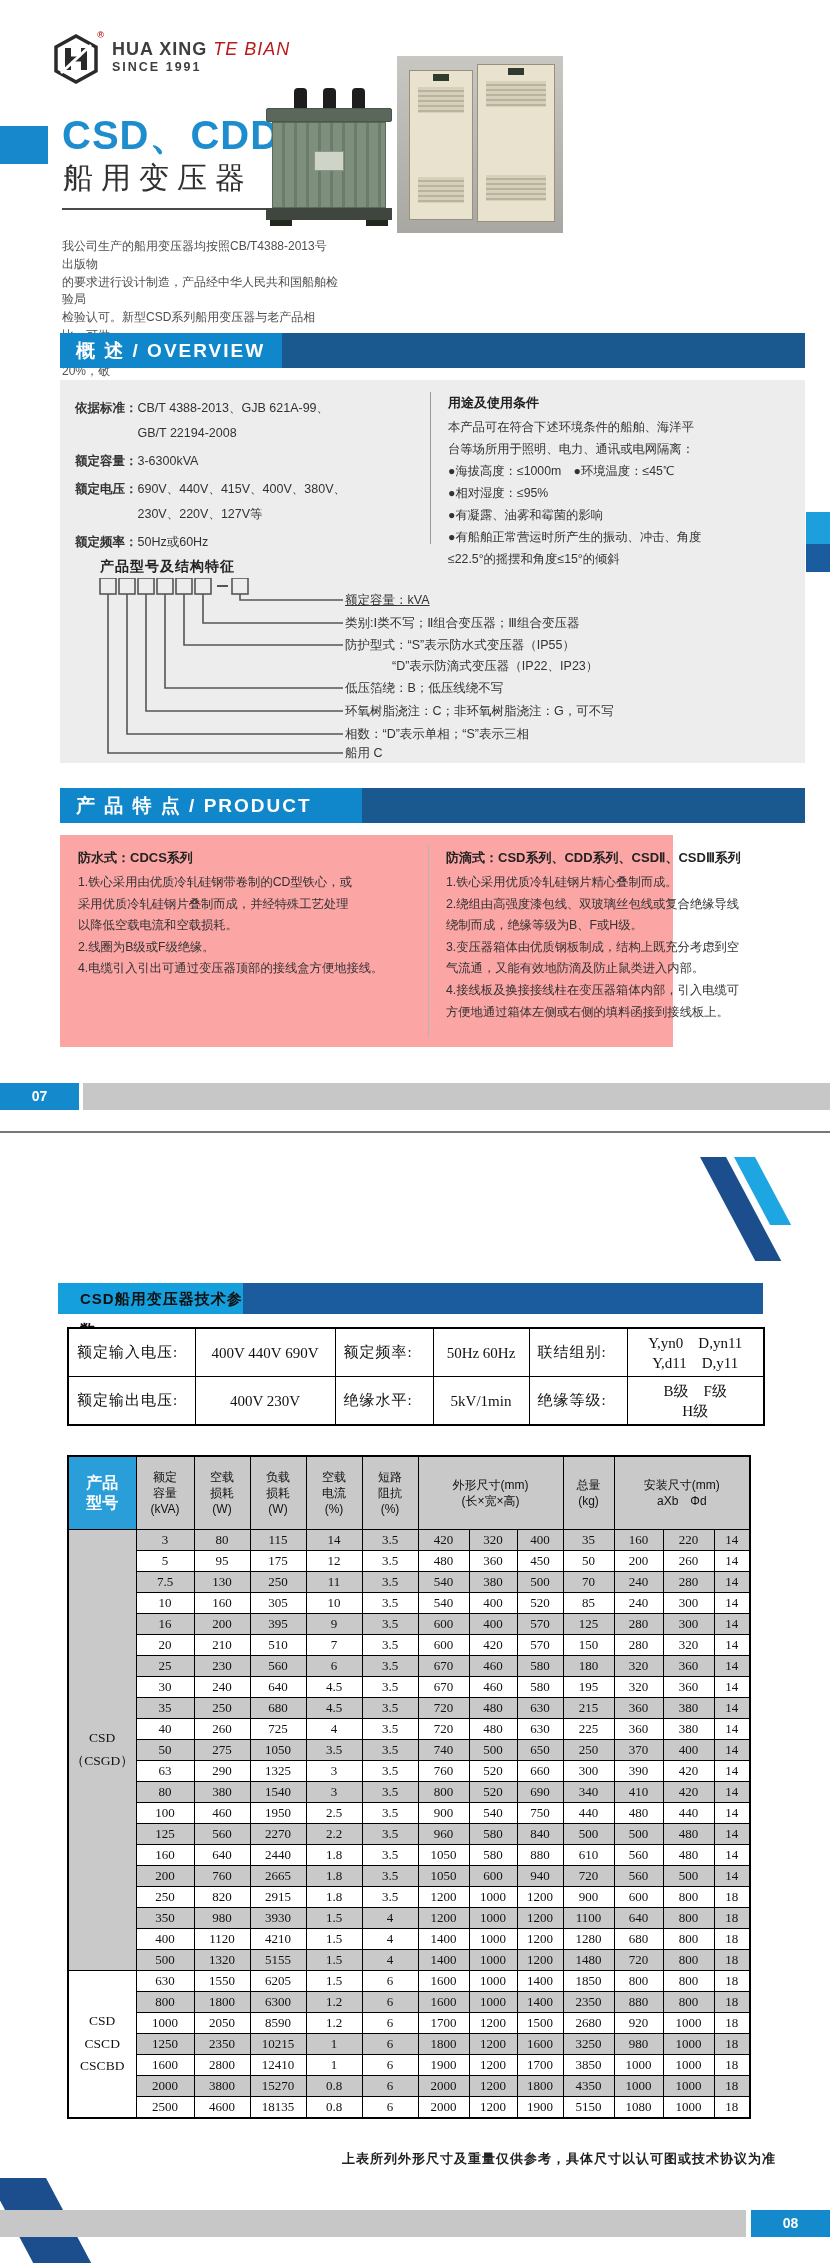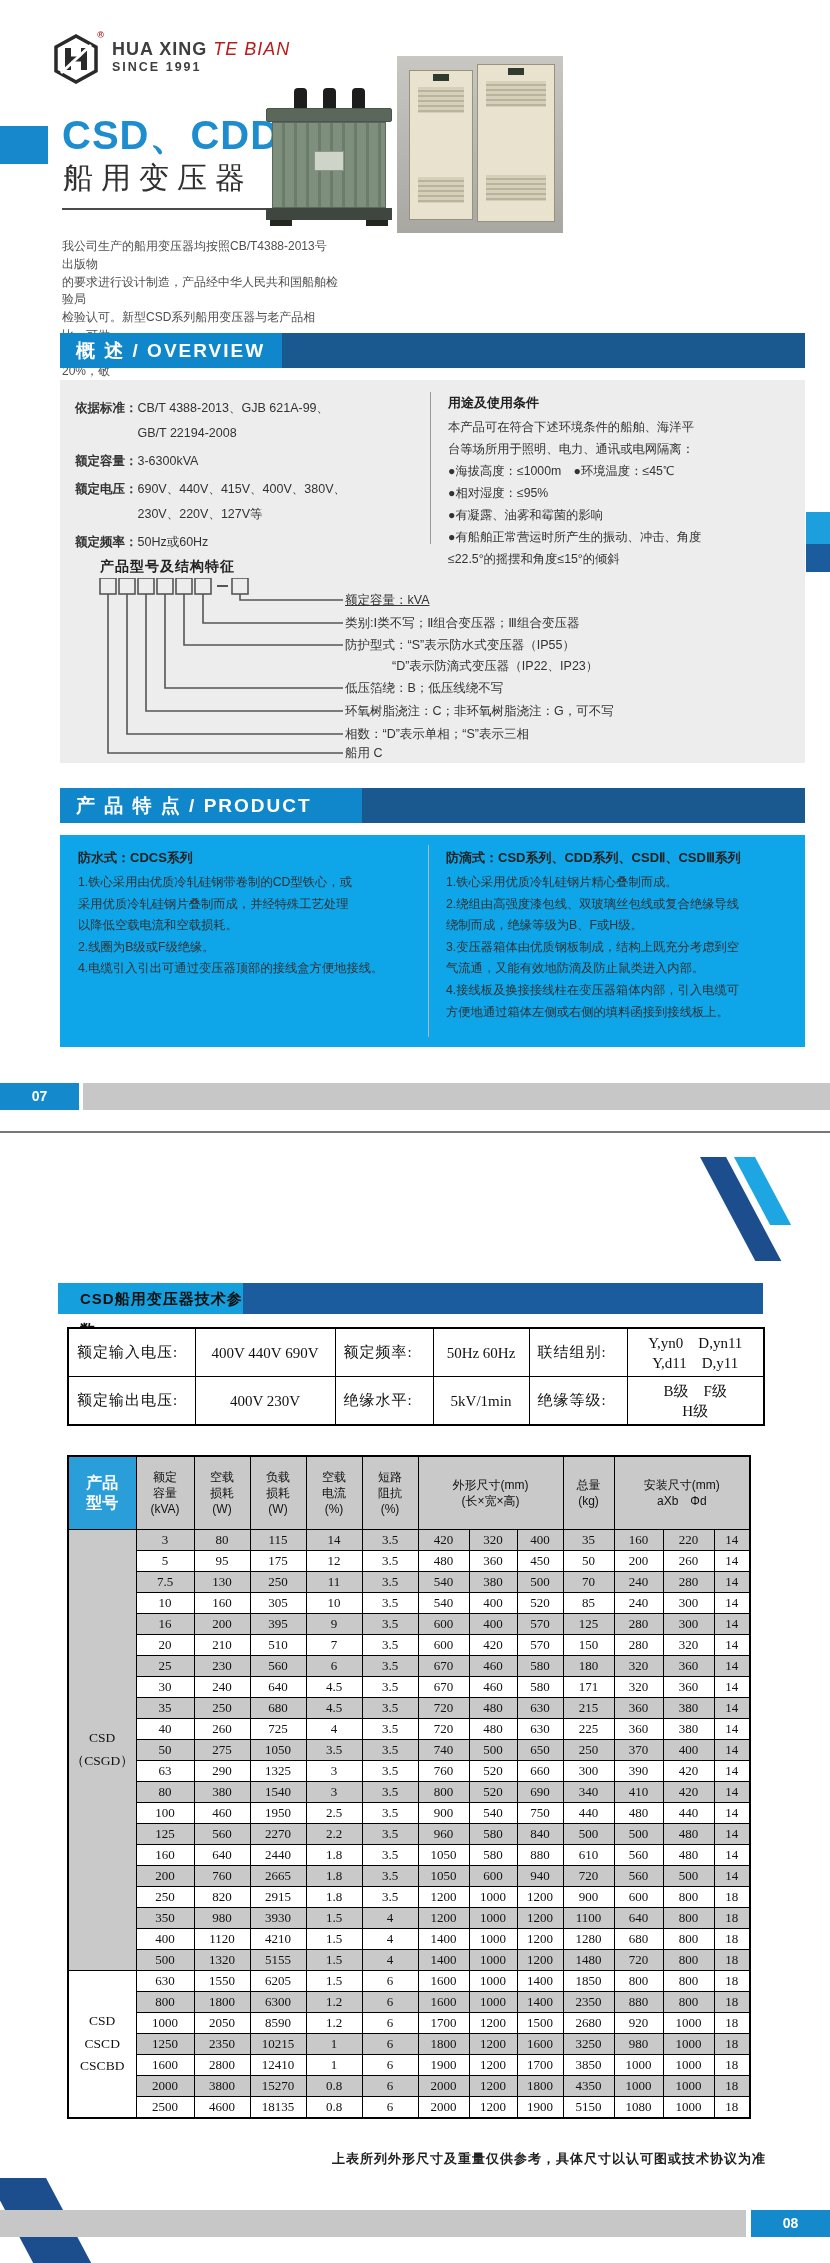--- a/index.html
+++ b/index.html
@@ -61,21 +61,21 @@
   .usage{position:absolute;left:388px;top:12px;width:345px;font-size:12.3px;color:#333;line-height:22px;}
   .usage-title{font-weight:700;font-size:13px;color:#222;margin-bottom:2px;}
   .usage-intro,.usage-bullet{white-space:pre-line;}
 
   
   .mc-title{position:absolute;left:40px;top:178px;font-weight:700;font-size:14px;color:#222;letter-spacing:1px;}
   .mc-svg{position:absolute;left:0;top:198px;}
   .mc-label{position:absolute;left:285px;font-size:12.5px;color:#333;line-height:16px;white-space:nowrap;}
 
   
-  .panel2{left:60px;top:835px;width:745px;height:212px;background:#0ea5e9;}
+  .panel2{left:60px;top:835px;width:613px;height:212px;background:#fca5a5;}
   .f-left{position:absolute;left:18px;top:14px;width:348px;}
   .f-right{position:absolute;left:386px;top:14px;width:352px;}
   .f-title{font-weight:700;font-size:13px;color:#222;margin-bottom:5px;}
   .f-item{font-size:12.3px;color:#333;line-height:21.6px;white-space:pre-line;}
   .v-divider2{position:absolute;left:368px;top:10px;width:1px;height:192px;background:#b5b5b5;}
 
   
   .pageno{width:79px;height:27px;background:#1489cc;color:#fff;text-align:center;line-height:27px;font-size:14px;font-weight:700;}
   .pageno-left{left:0;top:1083px;}
   .footer-bar1{left:83px;top:1083px;width:747px;height:27px;background:#c7c7c7;}
@@ -100,21 +100,21 @@
 
   
   .main-table{position:absolute;left:67px;top:1455px;width:682px;border-collapse:collapse;table-layout:fixed;border:2px solid #000;padding-left:41px;}
   .main-table th{border:1px solid #000;background:#c9c9c9;font-family:"Liberation Sans",sans-serif;font-weight:400;font-size:12px;color:#111;white-space:pre-line;line-height:16px;height:72px;padding:0;}
   .main-table th.th-model{background:#2a9ed8;color:#fff;font-size:16px;font-weight:700;line-height:20px;}
   .main-table td{border:1px solid #000;text-align:center;font-family:"Liberation Serif",serif;font-size:13px;color:#111;height:20px;padding:0;line-height:20px;}
   .main-table tr.rg td{background:#c9c9c9;}
   .main-table tr.rw td{background:#fff;}
   .main-table td.model{background:#fff;font-size:13.5px;white-space:pre-line;line-height:1.7;}
 
-  .footnote{left:70px;top:2150px;width:696px;text-align:right;font-size:13px;font-weight:700;color:#222;letter-spacing:1px;}
+  .footnote{left:80px;top:2150px;width:696px;text-align:right;font-size:13px;font-weight:700;color:#222;letter-spacing:1px;}
 </style>
 </head>
 <body>
 
 <div id="page">
 
   <div class="brand-row">
     <div class="logo-wrap">
       <svg width="48" height="50" viewBox="0 0 48 50">
         <polygon points="24,2 44,13 44,37 24,48 4,37 4,13" fill="none" stroke="#2a2a2a" stroke-width="3.5"></polygon>
@@ -452,21 +452,21 @@
         </tr>
         <tr class="rw">
           <td>30</td>
           <td>240</td>
           <td>640</td>
           <td>4.5</td>
           <td>3.5</td>
           <td>670</td>
           <td>460</td>
           <td>580</td>
-          <td>171</td>
+          <td>195</td>
           <td>320</td>
           <td>360</td>
           <td>14</td>
         </tr>
         <tr class="rg">
           <td>35</td>
           <td>250</td>
           <td>680</td>
           <td>4.5</td>
           <td>3.5</td>

